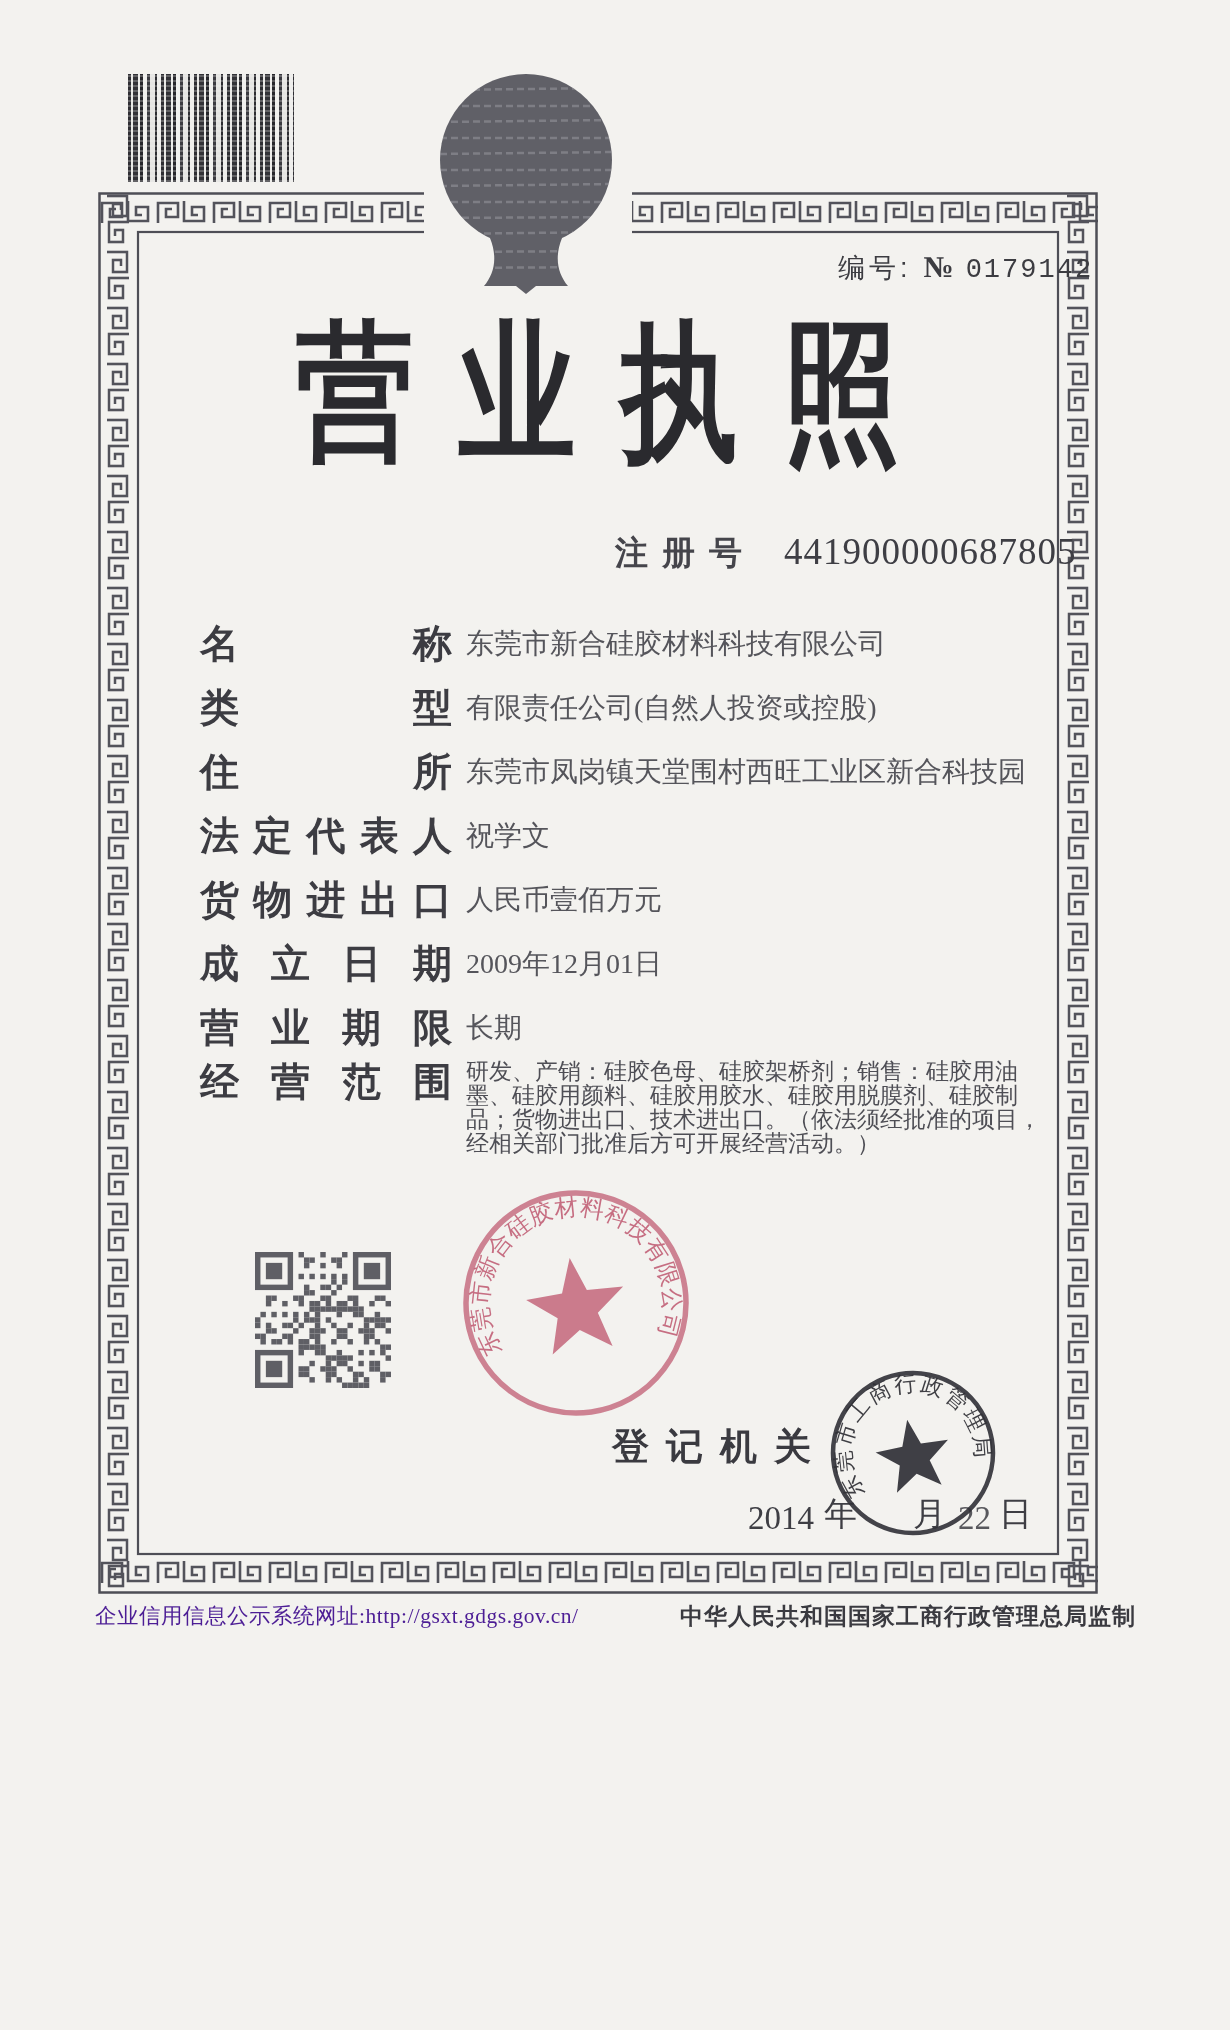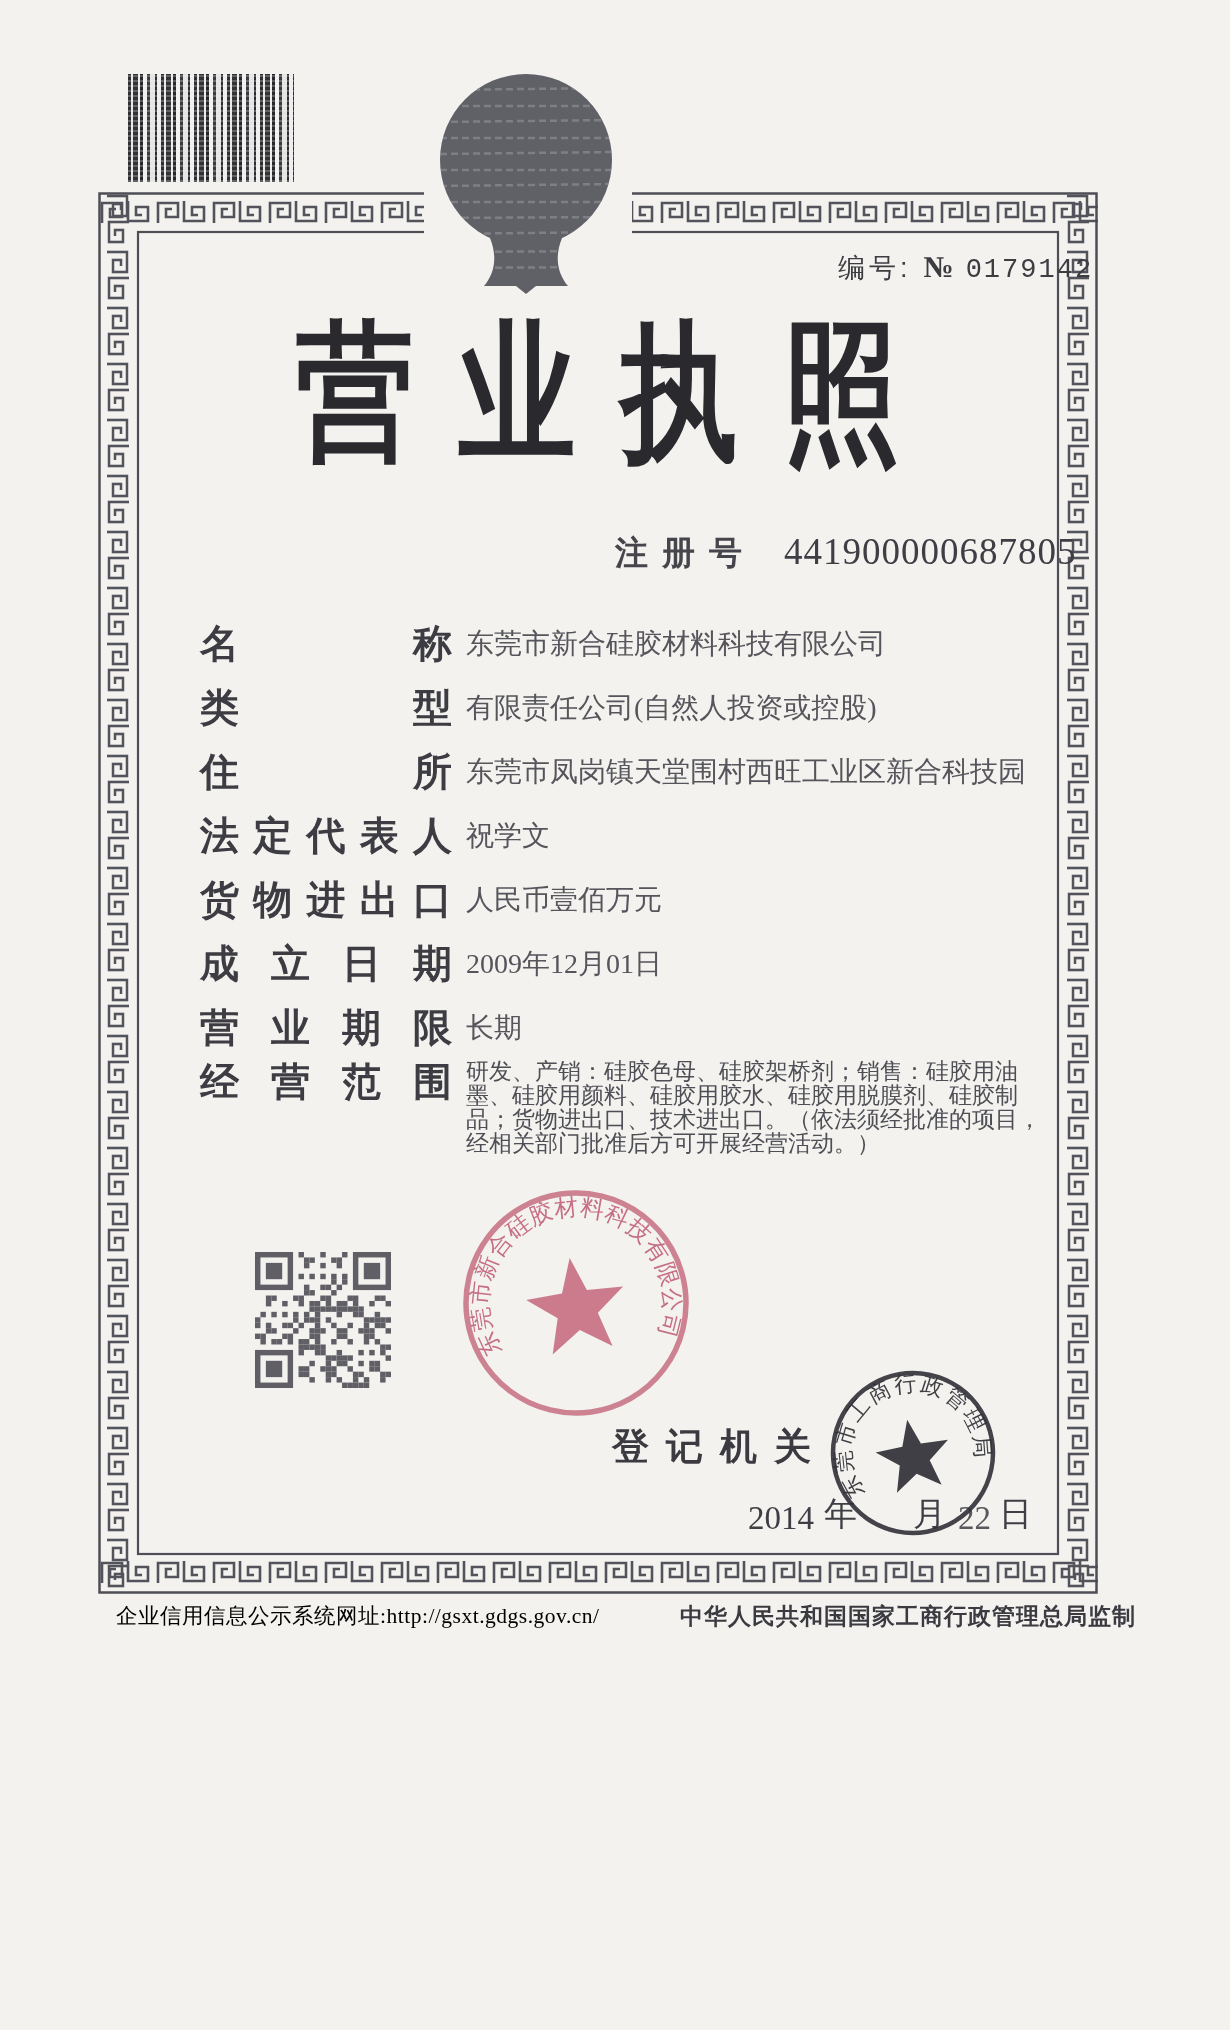--- a/index.html
+++ b/index.html
@@ -48,21 +48,21 @@
   .seal-black{position:absolute;left:828px;top:1368px;z-index:6;transform:rotate(-10deg);pointer-events:none;}
 
   .registrar{position:absolute;left:612px;top:1422px;z-index:4;font-size:37px;font-weight:700;
     letter-spacing:17px;color:#3a3a40;font-family:"Liberation Sans","DejaVu Sans",sans-serif;}
 
   .dateline{position:absolute;left:748px;top:1492px;z-index:5;display:flex;align-items:flex-end;
     font-size:33px;color:#3e3e44;}
   .dateline .du1{margin-left:10px;} .dateline .du2{margin-left:56px;}
   .dateline .dday{margin-left:12px;opacity:.85;} .dateline .du3{margin-left:8px;}
 
-  .footer-left{position:absolute;left:116px;top:1601px;z-index:4;font-size:21.5px;color:#000000;letter-spacing:.5px;}
+  .footer-left{position:absolute;left:95px;top:1601px;z-index:4;font-size:21.5px;color:#4c1d95;letter-spacing:.5px;}
   .footer-right{position:absolute;right:94px;top:1601px;z-index:4;font-size:23px;color:#3a3a40;
     font-weight:600;letter-spacing:1px;font-family:"Liberation Sans","DejaVu Sans",sans-serif;}
 </style>
 </head>
 <body>
 
 <div class="page">
 
   <div class="barcode"></div>
 

